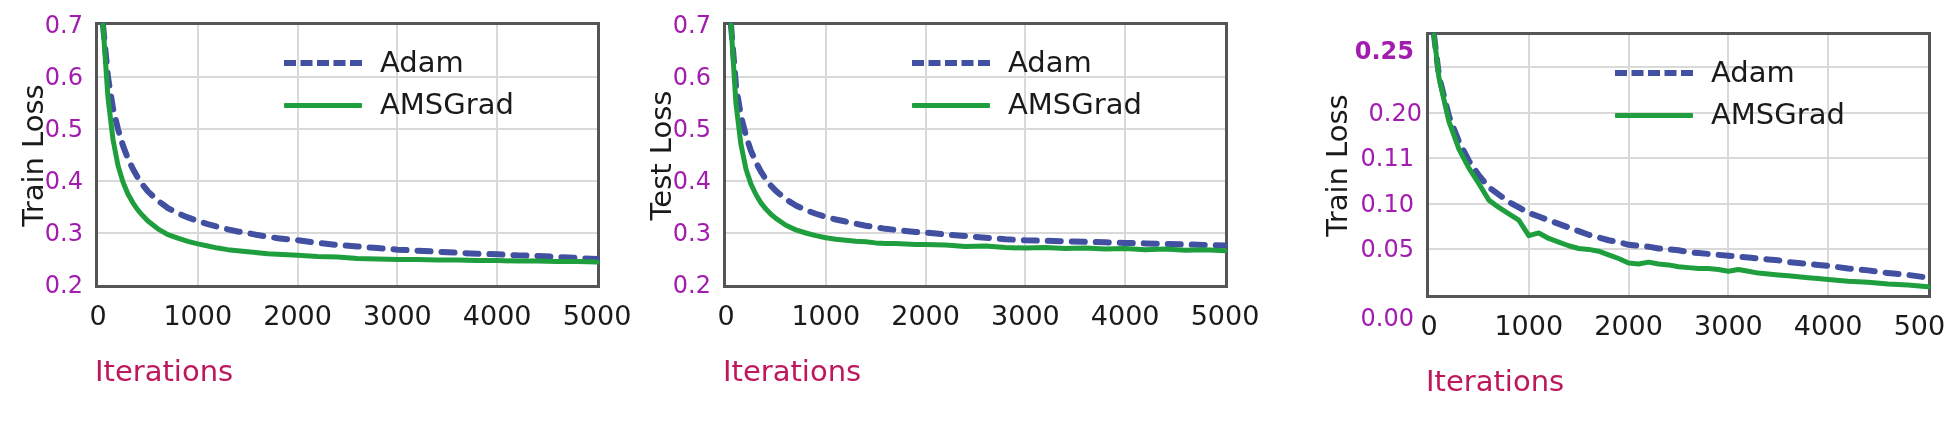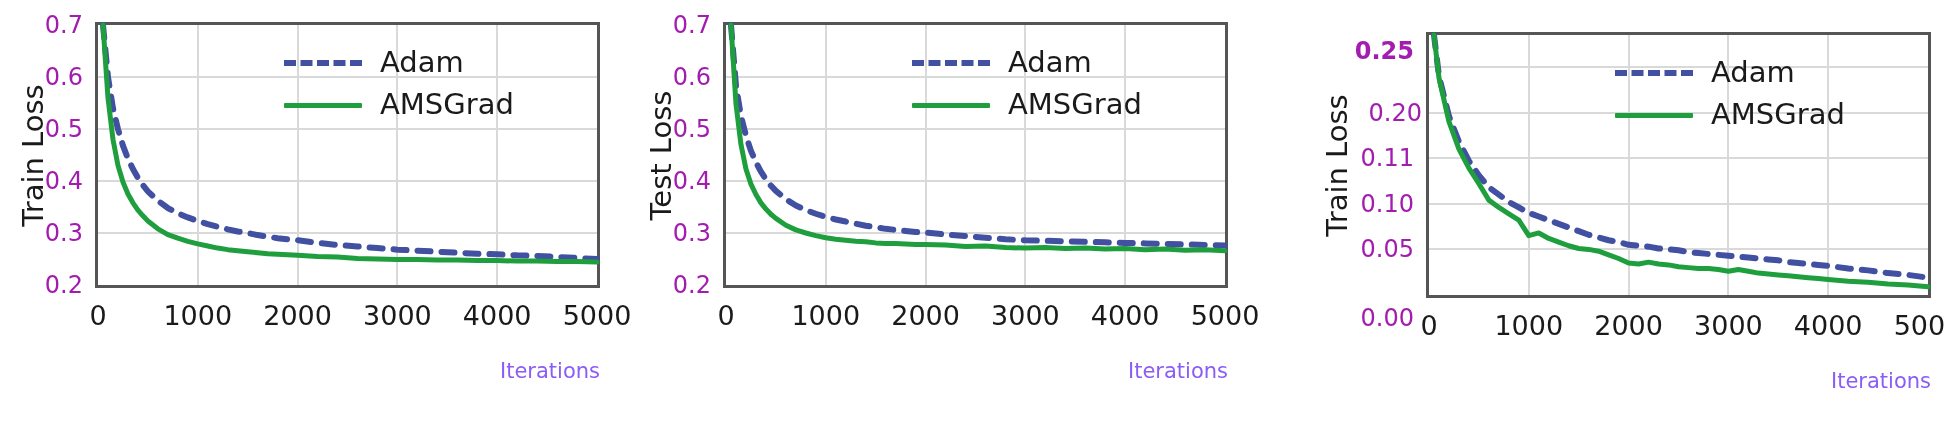--- a/index.html
+++ b/index.html
@@ -7,22 +7,22 @@
   #figure{position:relative;width:1945px;height:423px;background:#fff;}
   .panel{position:absolute;top:0;height:423px;}
   .plot-frame{position:absolute;background:#fff;box-sizing:border-box;border:3px solid #555555;}
   .grid-line{position:absolute;background:#d9d9d9;}
   .grid-line.h{height:2px;left:0;right:0;}
   .grid-line.v{width:2px;top:0;bottom:0;}
   .ytick-label{position:absolute;right:0;text-align:right;color:#a21caf;
                font-size:24px;line-height:27px;white-space:nowrap;}
   .xtick-label{position:absolute;text-align:center;color:#1a1a1a;
                font-size:27px;line-height:27px;white-space:nowrap;}
-  .axis-title-x{position:absolute;text-align:right;color:#8b5cf6;
-                font-size:21px;line-height:29px;white-space:nowrap;}
+  .axis-title-x{position:absolute;text-align:left;color:#be185d;
+                font-size:29px;line-height:29px;white-space:nowrap;}
   .axis-title-y{position:absolute;color:#1a1a1a;font-size:29px;line-height:29px;
                 white-space:nowrap;transform:rotate(-90deg);transform-origin:50% 50%;}
   .legend{position:absolute;}
   .legend-row{position:relative;height:42px;}
   .legend-swatch{position:absolute;left:0;top:18px;width:78px;height:5px;}
   .legend-swatch.solid{background:#1f9e3e;border-radius:1px;}
   .legend-swatch.dashed{background:transparent;height:0;border-top:6px dashed #4150a0;top:17px;}
   .legend-label{position:absolute;left:96px;top:2px;font-size:29px;line-height:34px;
                 color:#1a1a1a;white-space:nowrap;}
   svg.series{position:absolute;left:0;top:0;overflow:visible;}

